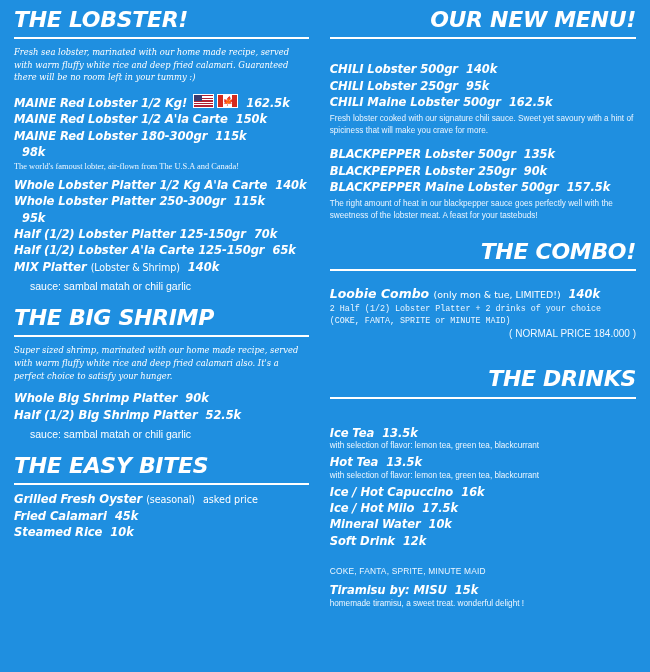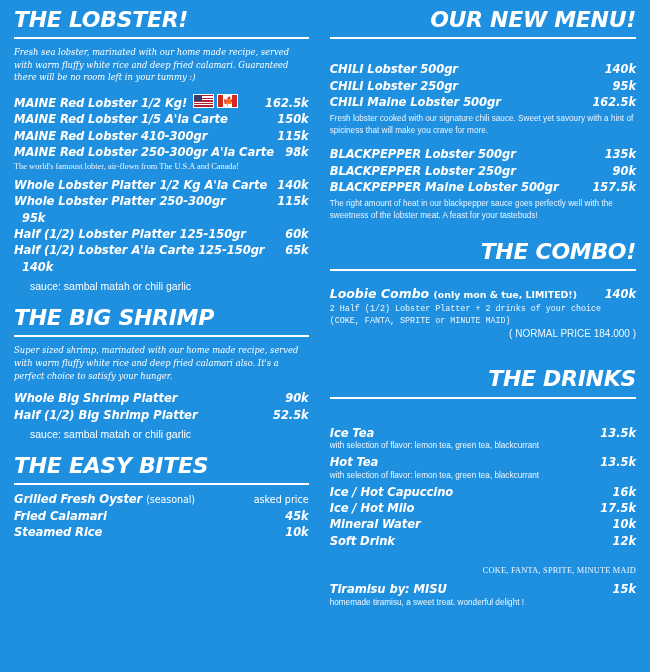--- a/index.html
+++ b/index.html
@@ -74,21 +74,20 @@
     background: #ffffff;
     margin: 3px 0 7px 0;
     border: 0;
   }
   .items {
     display: block;
   }
   .row {
     display: flex;
     align-items: baseline;
-    justify-content: space-between;
     margin: 0 0 2px 0;
     line-height: 1.25;
   }
   .row .name {
     font-family: "DejaVu Sans", sans-serif;
     font-weight: bold;
     font-style: italic;
     font-size: 11.6px;
     letter-spacing: -0.1px;
     white-space: nowrap;
@@ -170,21 +169,21 @@
     font-size: 9px;
     line-height: 1;
   }
   .combo-block .combo-title {
     font-family: "DejaVu Sans", sans-serif;
     font-weight: bold;
     font-style: italic;
     font-size: 12.5px;
   }
   .combo-block .combo-title .paren {
-    font-weight: bold;
+    font-weight: normal;
     font-style: normal;
     font-size: 9.4px;
   }
   .combo-desc {
     font-family: Liberation Mono, monospace;
     font-size: 8.4px;
     line-height: 1.4;
     color: #eef7ff;
   }
   .combo-normal {
@@ -198,26 +197,25 @@
   .spacer-16 { height: 16px; }
   .spacer-20 { height: 20px; }
   .spacer-28 { height: 28px; }
   .drink-sub {
     font-family: "Liberation Sans", sans-serif;
     font-size: 8.2px;
     color: #eef7ff;
     margin: -1px 0 5px 0;
   }
   .caps-note {
-    font-family: Liberation Serif, serif;
+    font-family: Liberation Sans, sans-serif;
     font-size: 8.4px;
     color: #eef7ff;
     margin: 18px 0 7px 0;
     letter-spacing: 0.2px;
-    text-align: right;
   }
 </style>
 </head>
 <body>
 
 <div class="menu">
 
   <div class="col col-left">
 
     <h1 class="section">THE LOBSTER!</h1>
@@ -233,55 +231,55 @@
               </span>
               <span class="flag flag-ca">
                 <span class="bar-l"></span>
                 <span class="bar-r"></span>
                 <span class="leaf">🍁</span>
               </span>
             </span></span>
         <span class="price">162.5k</span>
       </div>
       <div class="row">
-        <span class="name">MAINE Red Lobster 1/5 A'la Carte</span>
+        <span class="name">MAINE Red Lobster 1/2 A'la Carte</span>
         <span class="price">150k</span>
       </div>
       <div class="row">
-        <span class="name">MAINE Red Lobster 410-300gr</span>
+        <span class="name">MAINE Red Lobster 180-300gr</span>
         <span class="price">115k</span>
       </div>
       <div class="row">
-        <span class="name">MAINE Red Lobster 250-300gr A'la Carte</span>
         <span class="price">98k</span>
       </div>
     </div>
     <p class="subline">The world's famoust lobter, air-flown from The U.S.A and Canada!</p>
 
     <div class="items">
       <div class="row">
         <span class="name">Whole Lobster Platter 1/2 Kg A'la Carte</span>
         <span class="price">140k</span>
       </div>
       <div class="row">
         <span class="name">Whole Lobster Platter 250-300gr</span>
         <span class="price">115k</span>
       </div>
       <div class="row">
         <span class="price">95k</span>
       </div>
       <div class="row">
         <span class="name">Half (1/2) Lobster Platter 125-150gr</span>
-        <span class="price">60k</span>
+        <span class="price">70k</span>
       </div>
       <div class="row">
         <span class="name">Half (1/2) Lobster A'la Carte 125-150gr</span>
         <span class="price">65k</span>
       </div>
       <div class="row">
+        <span class="name"><span>MIX Platter</span> <span class="sub">(Lobster &amp; Shrimp)</span></span>
         <span class="price">140k</span>
       </div>
     </div>
 
     <p class="sauce">sauce: sambal matah or chili garlic</p>
 
     <h1 class="section">THE BIG SHRIMP</h1>
     <hr class="rule">
     <p class="blurb">Super sized shrimp, marinated with our home made recipe, served with warm fluffy white rice and deep fried calamari also. It's a perfect choice to satisfy your hunger.</p>
 

